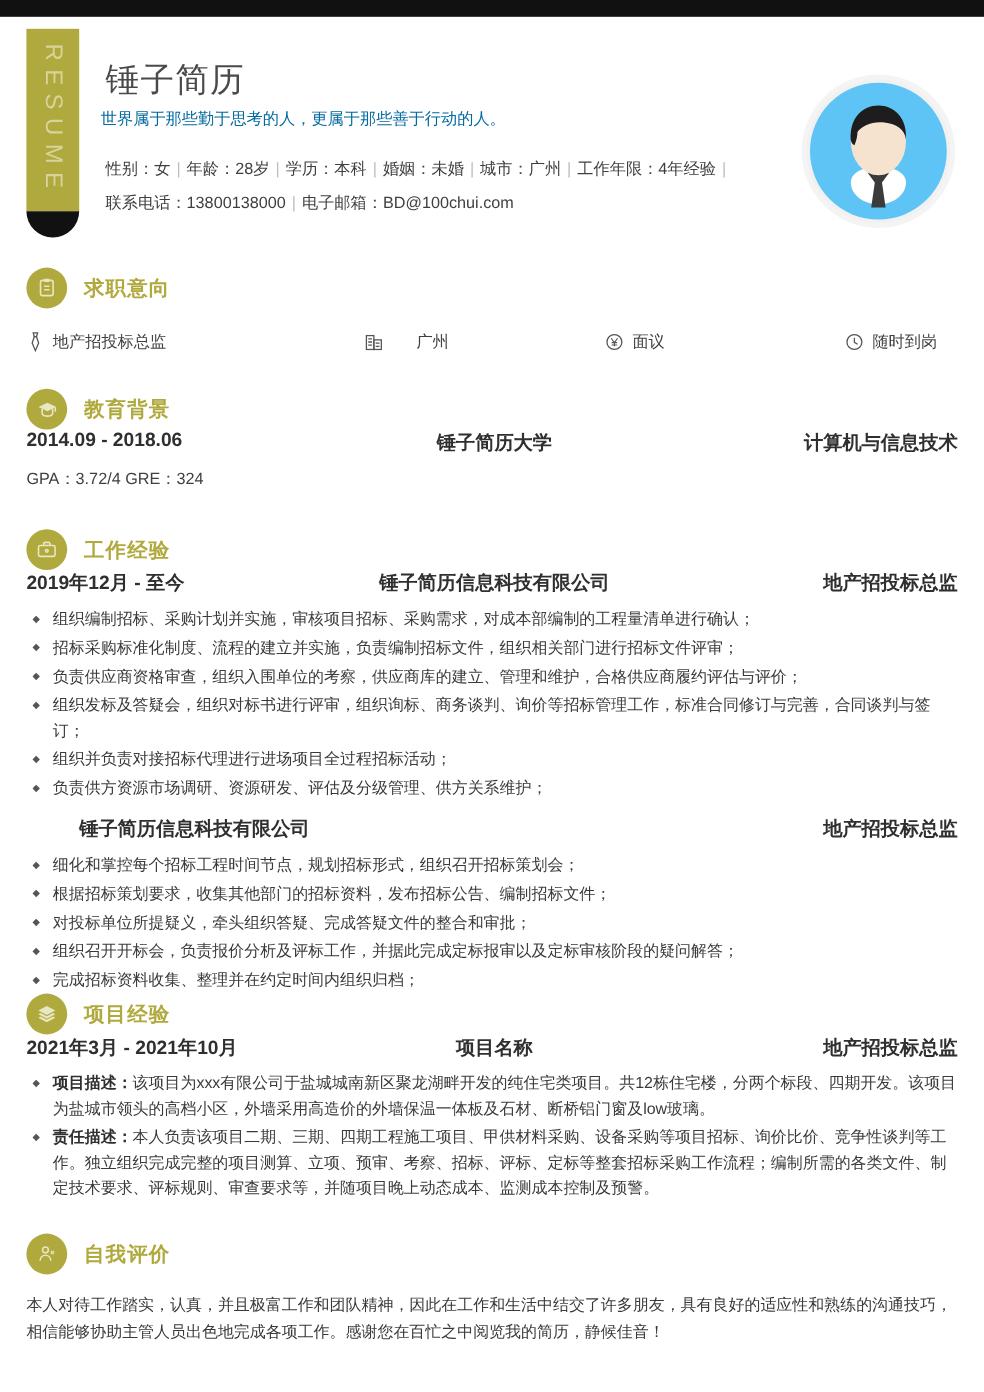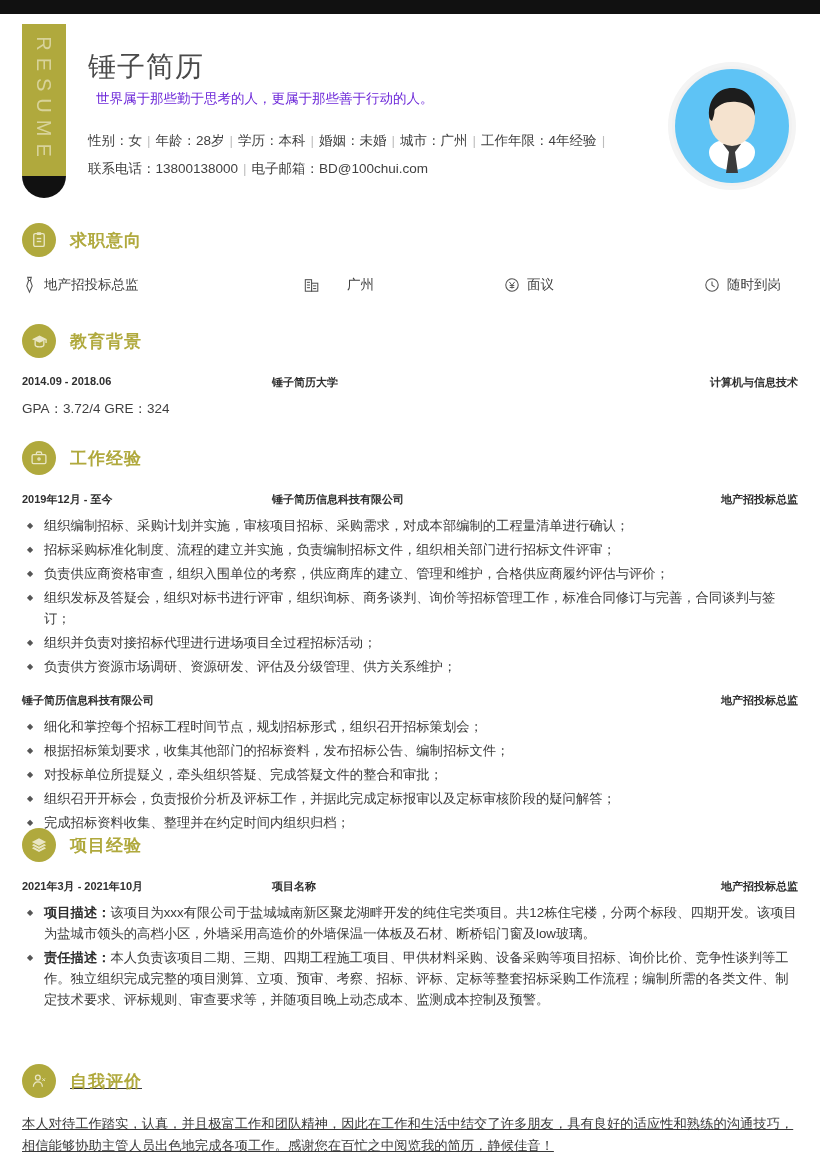--- a/index.html
+++ b/index.html
@@ -33,22 +33,22 @@
     border-radius: 0 0 22px 22px;
   }
 
   
   .header{ position:absolute; left:0; top:14px; width:672px; height:180px; }
   .name{
     position:absolute; left:88px; top:34px;
     font-size:28px; color:#4a4a4a; font-weight:400; letter-spacing:1px;
   }
   .tagline{
-    position:absolute; left:96px; top:76px;
-    font-size:13.5px; color:#6d28d9;
+    position:absolute; left:84px; top:76px;
+    font-size:13.5px; color:#0369a1;
   }
   .meta-line{
     position:absolute; left:88px; font-size:13.5px; color:#3f3f3f; white-space:nowrap;
   }
   .meta-line.l1{ top:118px; }
   .meta-line.l2{ top:146px; }
   .sep{ color:#bdbdbd; padding:0 5px; }
 
   
   .avatar{
@@ -71,26 +71,25 @@
   }
 
   
   .intent-row{ display:flex; margin-top:18px; }
   .intent-item{ display:flex; align-items:center; font-size:13.5px; color:#3f3f3f; }
   .intent-item .gl{ margin-right:7px; display:flex; align-items:center; }
   .i-w1{ width:282px; } .i-w2{ width:200px;gap:20px; } .i-w3{ width:200px; } .i-w4{ width:94px; }
 
   
   .entry-head{
-    display:flex; font-size:11px; font-weight:bold; color:#2f2f2f;
-    margin-top:16px;
+    display:flex; font-size:16px; font-weight:bold; color:#2f2f2f;
   }
   .eh-date{ width:250px; }
   .eh-role{ width:200px; text-align:right; }
-  .eh-org-c{ width:280px; }
+  .eh-org-c{ width:280px; text-align:center; }
 
   .subline{ font-size:13.5px; color:#3f3f3f; margin-top:10px; }
 
   ul.bullets{ list-style:none; margin-top:8px; }
   ul.bullets li{
     position:relative; padding-left:22px; font-size:13.3px; line-height:21px;
     color:#3a3a3a; margin-bottom:3px;
   }
   ul.bullets li:before{
     content:"\25C6"; position:absolute; left:5px; top:0; font-size:8px; color:#555;
@@ -270,21 +269,21 @@
       <div class="eh-date">2021年3月 - 2021年10月</div>
       <div class="eh-org-c">项目名称</div>
       <div class="eh-role" style="flex:1;">地产招投标总监</div>
     </div>
     <ul class="bullets">
       <li><b>项目描述：</b><span>该项目为xxx有限公司于盐城城南新区聚龙湖畔开发的纯住宅类项目。共12栋住宅楼，分两个标段、四期开发。该项目为盐城市领头的高档小区，外墙采用高造价的外墙保温一体板及石材、断桥铝门窗及low玻璃。</span></li>
       <li><b>责任描述：</b><span>本人负责该项目二期、三期、四期工程施工项目、甲供材料采购、设备采购等项目招标、询价比价、竞争性谈判等工作。独立组织完成完整的项目测算、立项、预审、考察、招标、评标、定标等整套招标采购工作流程；编制所需的各类文件、制定技术要求、评标规则、审查要求等，并随项目晚上动态成本、监测成本控制及预警。</span></li>
     </ul>
   </div>
 
-  <div class="section" style="top:1063px;text-decoration:underline;">
+  <div class="section" style="top:1027px;">
     <div class="sec-head">
       <div class="sec-icon">
         <svg width="18" height="18" viewBox="0 0 24 24" fill="none" stroke="#e9e6c4" stroke-width="1.7">
           <circle cx="10.5" cy="7.5" r="3.2"></circle>
           <path d="M4.5 19.5c0-3.7 2.7-6.2 6-6.2s6 2.5 6 6.2"></path>
           <path d="M16.5 8.5l3.5 3.5M20 8.5l-3.5 3.5" stroke-width="1.3"></path>
         </svg>
       </div>
       <div class="sec-title">自我评价</div>
     </div>

